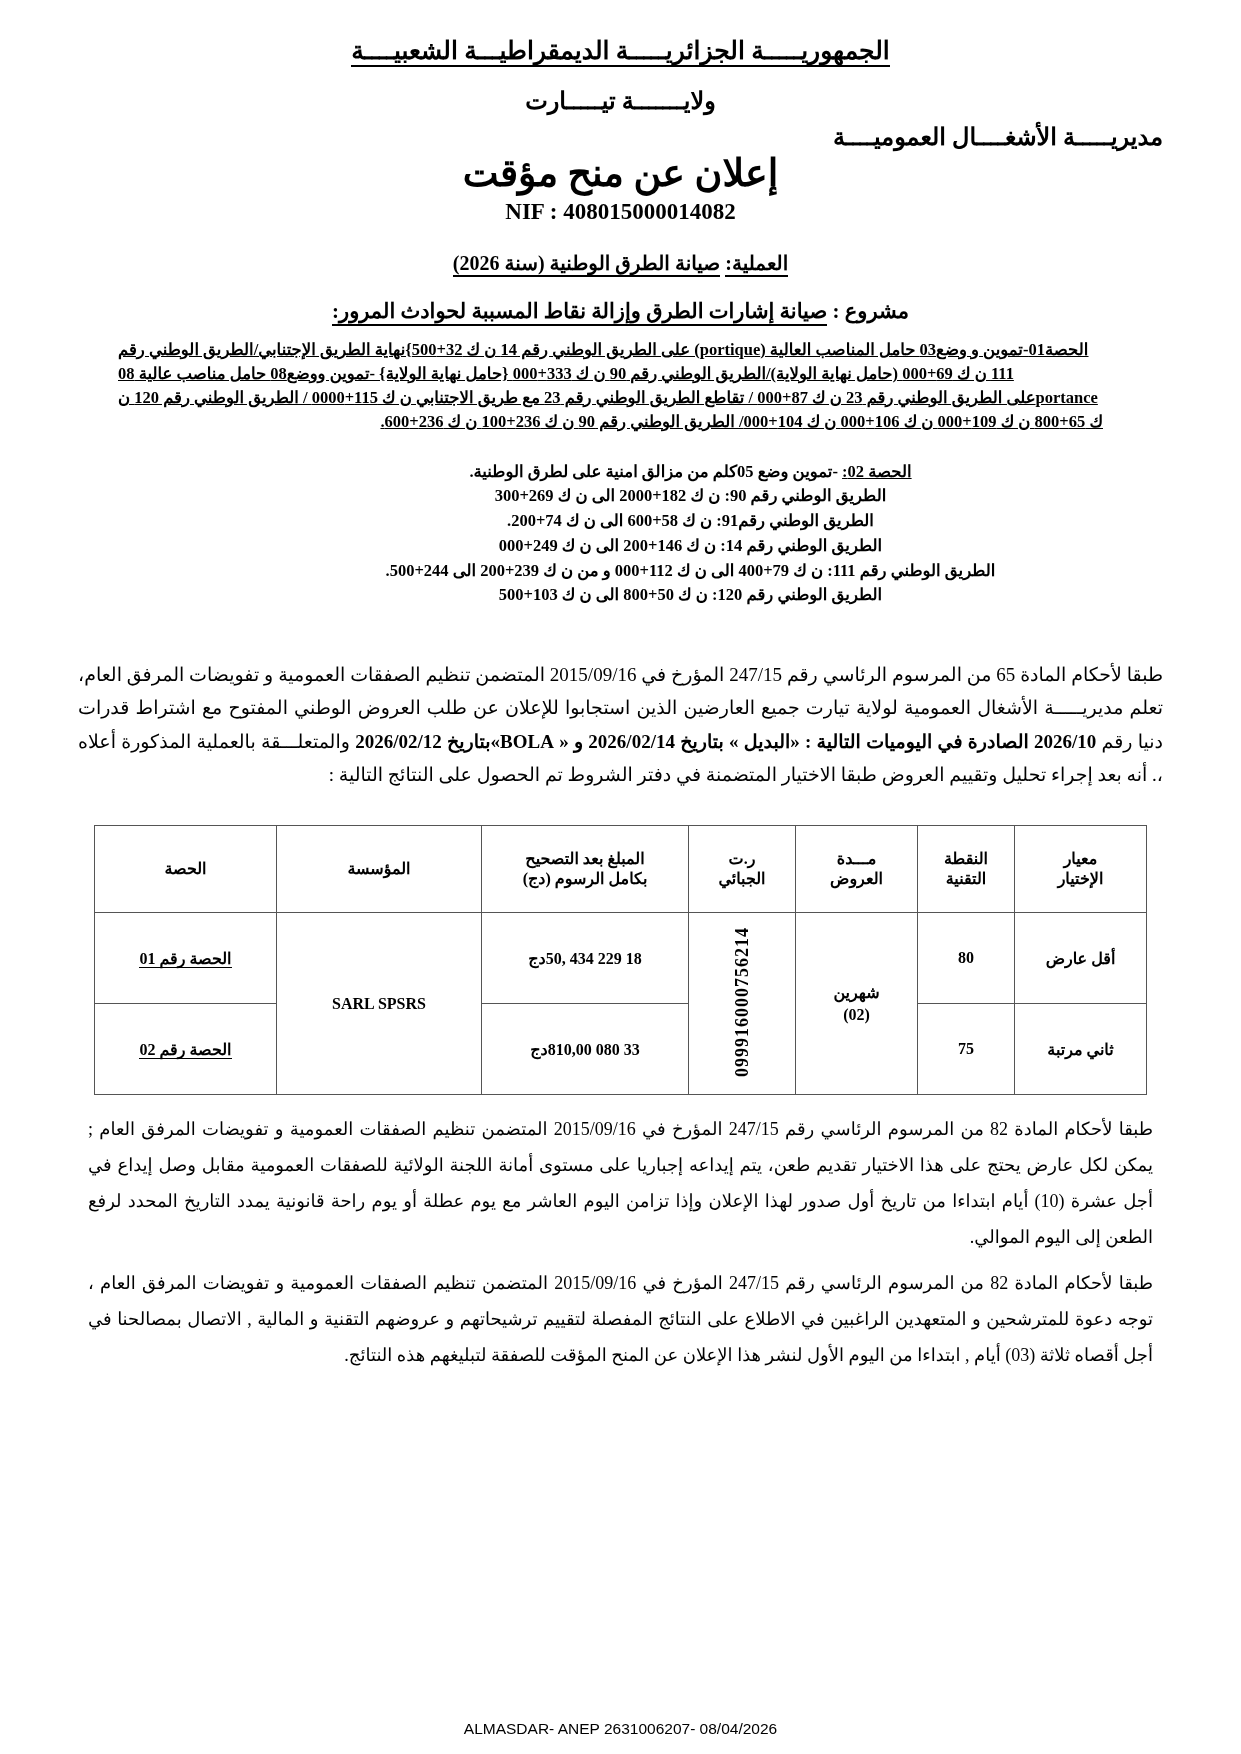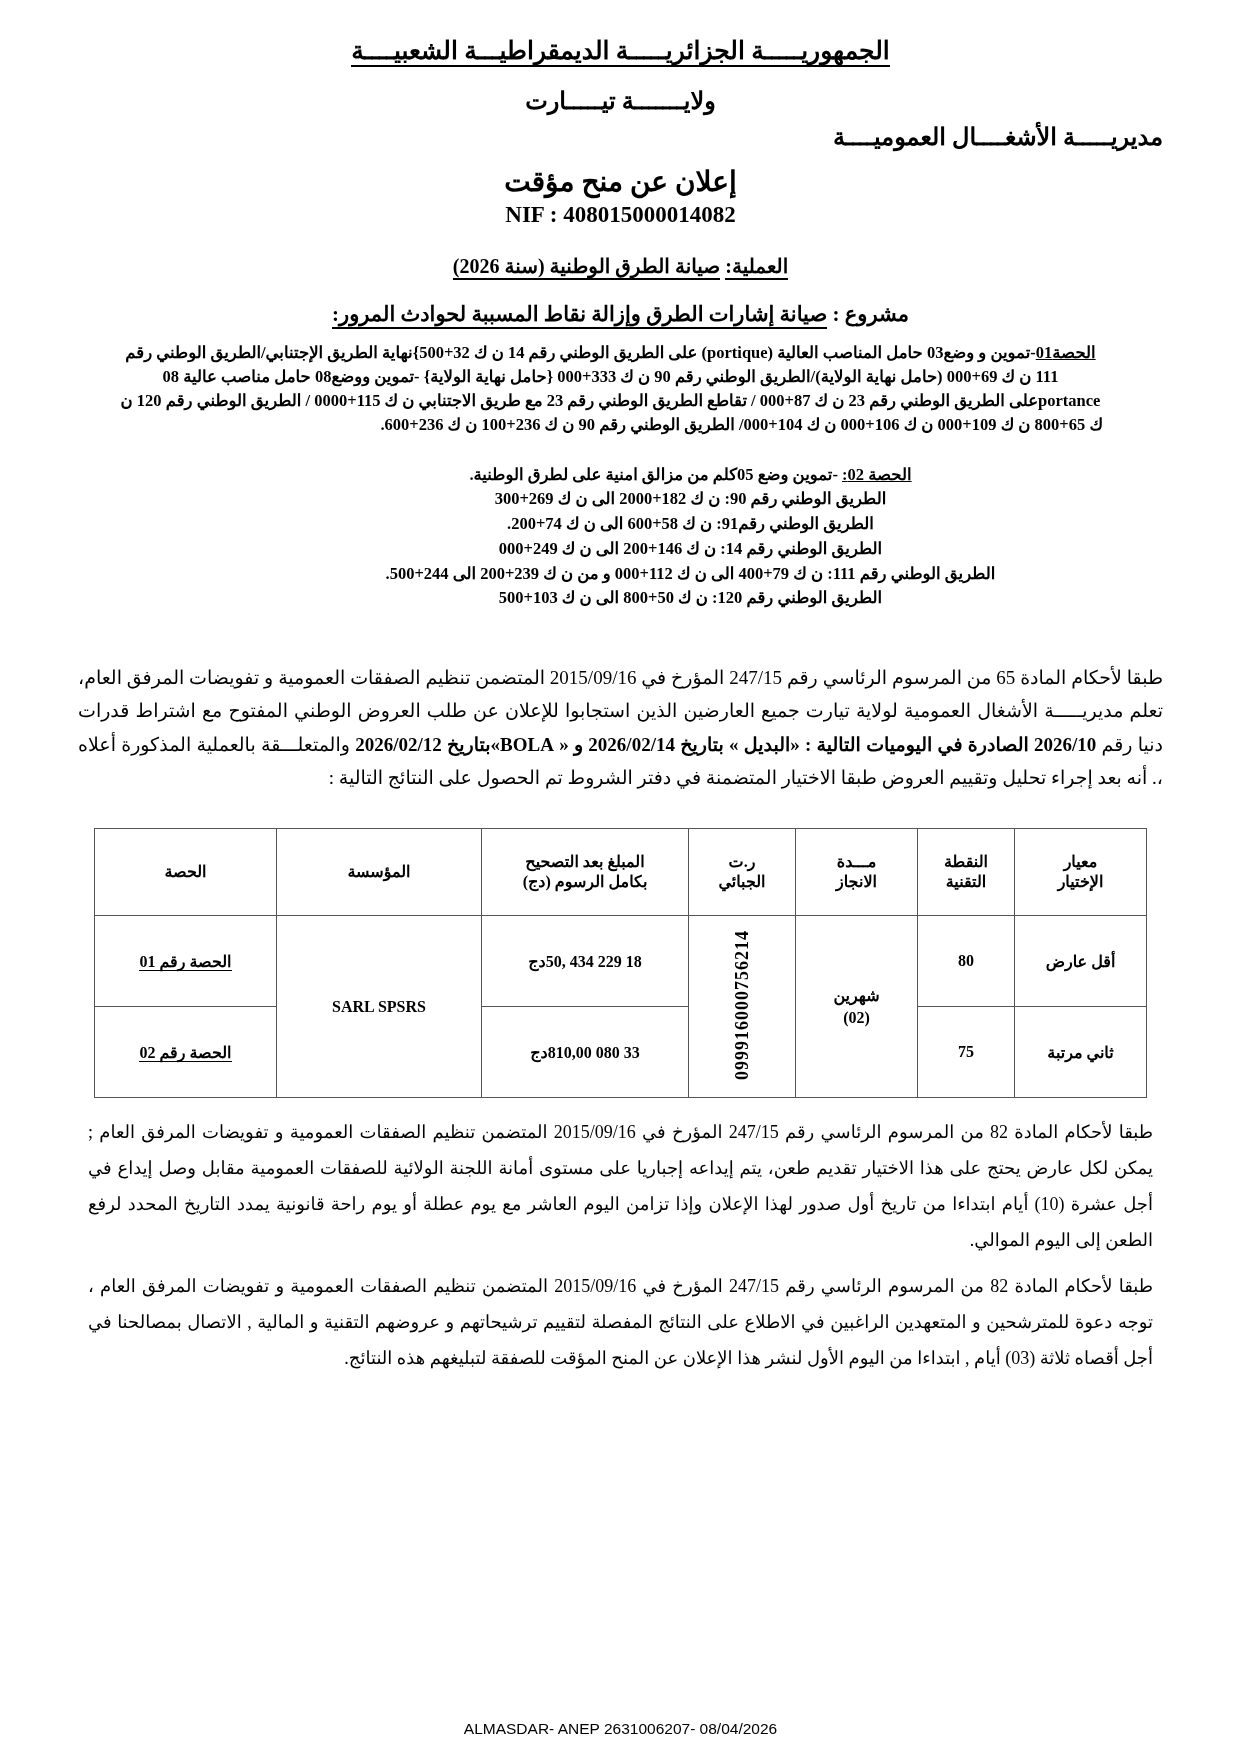--- a/index.html
+++ b/index.html
@@ -44,23 +44,22 @@
     margin-top: 22px;
   }
   .hdr-direction {
     font-weight: bold;
     font-size: 24px;
     margin-top: 8px;
   }
   .hdr-announce {
     text-align: center;
     font-weight: bold;
-    font-size: 28px;
+    font-size: 38px;
     letter-spacing: 3px;
-    margin-top: 14px;
   }
   .hdr-nif {
     text-align: center;
     font-weight: bold;
     font-size: 23px;
     direction: ltr;
     margin-top: 4px;
     font-family: "Liberation Serif", serif;
   }
 
@@ -82,21 +81,21 @@
   .proj-line .u { border-bottom: 2px solid #000; padding-bottom: 1px; }
 
   .lot-block {
     margin-top: 14px;
     font-weight: bold;
     font-size: 16.5px;
     line-height: 1.45;
     text-align: justify;
     text-align-last: center;
   }
-  .lot-block.lot1 { text-align: center; text-align-last: right; padding-right: 60px; padding-left: 40px;}
+  .lot-block.lot1 { text-align: left; text-align-last: right; padding-right: 60px; padding-left: 40px; text-decoration: underline;}
   .lot-head { text-decoration: underline; }
 
   .lot2-block {
     margin-top: 26px;
     font-weight: bold;
     font-size: 16.5px;
     line-height: 1.5;
     text-align: left;
     direction: rtl;
     padding-left: 140px;
@@ -238,21 +237,21 @@
         <th class="c-crit">
           <div>معيار</div>
           <div>الإختيار</div>
         </th>
         <th class="c-note">
           <div>النقطة</div>
           <div>التقنية</div>
         </th>
         <th class="c-dur">
           <div>مـــدة</div>
-          <div>الانجاز</div>
+          <div>العروض</div>
         </th>
         <th class="c-tax">
           <div>ر.ت</div>
           <div>الجبائي</div>
         </th>
         <th class="c-amt">
           <div>المبلغ بعد التصحيح</div>
           <div>بكامل الرسوم (دج)</div>
         </th>
         <th class="c-ent">المؤسسة</th>

